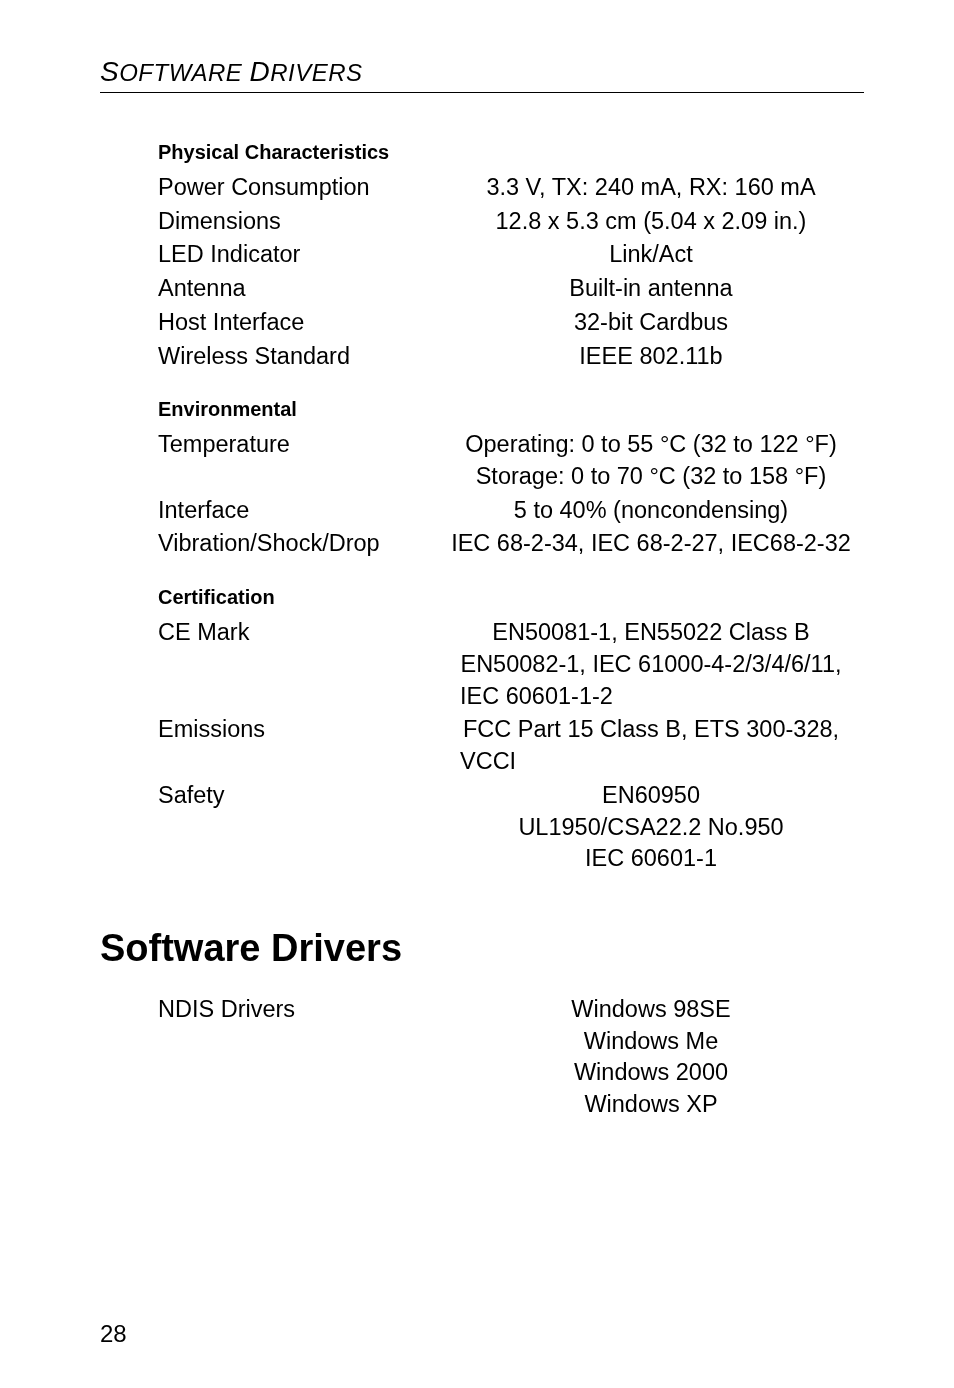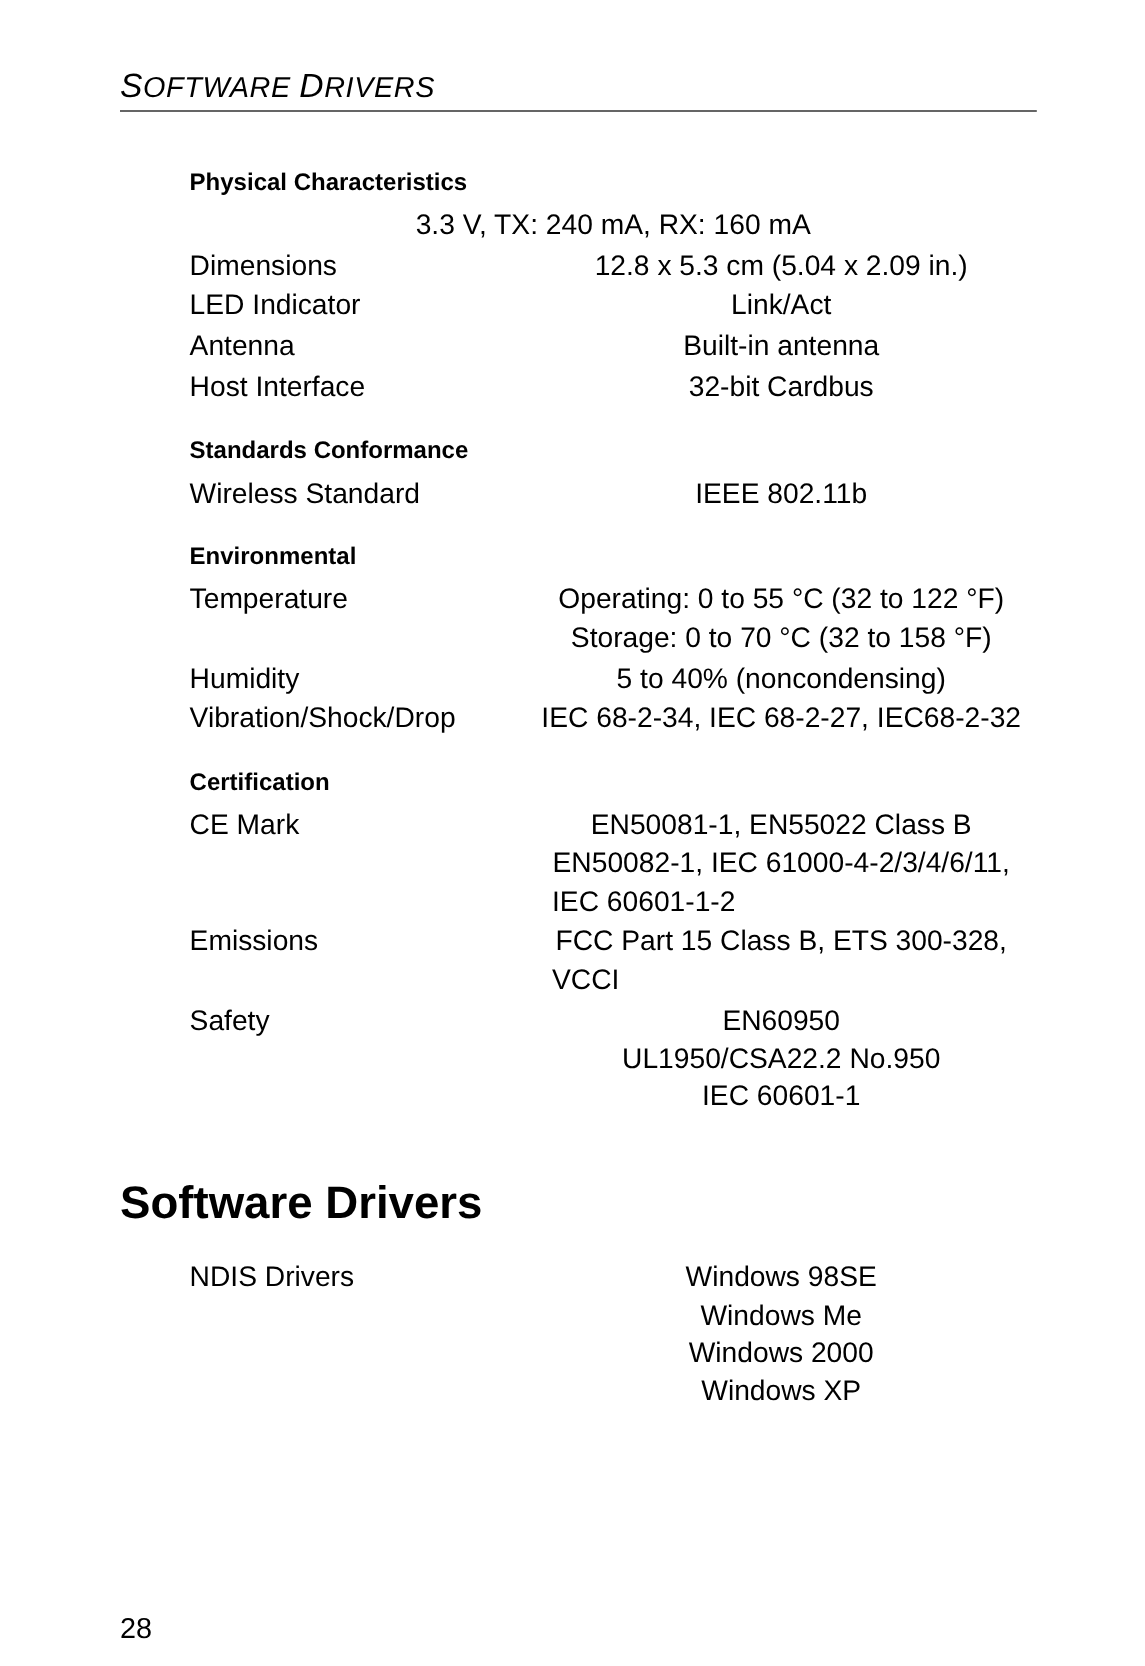--- a/index.html
+++ b/index.html
@@ -52,37 +52,37 @@
   h1.main-heading {
     font-size: 38px;
     font-weight: bold;
     margin: 52px 0 24px 0;
   }
   .page-num {
     position: absolute;
     left: 100px;
     top: 1320px;
     font-size: 24px;
-    margin-top: 24px;
   }
 </style>
 </head>
 <body>
 
 <div class="page">
 
   <div class="running-head">
     <span class="cap">S</span><span>OFTWARE</span>
     <span class="cap">D</span><span>RIVERS</span>
   </div>
   <hr class="rule">
 
   <div class="section-title">Physical Characteristics</div>
   <div>
       <div class="row">
+        <div class="label">Power Consumption</div>
         <div class="value">
           <span class="line">3.3 V, TX: 240 mA, RX: 160 mA</span>
         </div>
       </div>
       <div class="row">
         <div class="label">Dimensions</div>
         <div class="value">
           <span class="line">12.8 x 5.3 cm (5.04 x 2.09 in.)</span>
         </div>
       </div>
@@ -99,41 +99,40 @@
         </div>
       </div>
       <div class="row">
         <div class="label">Host Interface</div>
         <div class="value">
           <span class="line">32-bit Cardbus</span>
         </div>
       </div>
     </div>
 
-  <div class="section-title">Standards Conformance</div>
   <div>
       <div class="row">
         <div class="label">Wireless Standard</div>
         <div class="value">
           <span class="line">IEEE 802.11b</span>
         </div>
       </div>
     </div>
 
   <div class="section-title">Environmental</div>
   <div>
       <div class="row">
         <div class="label">Temperature</div>
         <div class="value">
           <span class="line">Operating: 0 to 55 °C (32 to 122 °F)</span>
           <span class="line">Storage: 0 to 70 °C (32 to 158 °F)</span>
         </div>
       </div>
       <div class="row">
-        <div class="label">Humidity</div>
+        <div class="label">Interface</div>
         <div class="value">
           <span class="line">5 to 40% (noncondensing)</span>
         </div>
       </div>
       <div class="row">
         <div class="label">Vibration/Shock/Drop</div>
         <div class="value">
           <span class="line">IEC 68-2-34, IEC 68-2-27, IEC68-2-32</span>
         </div>
       </div>

